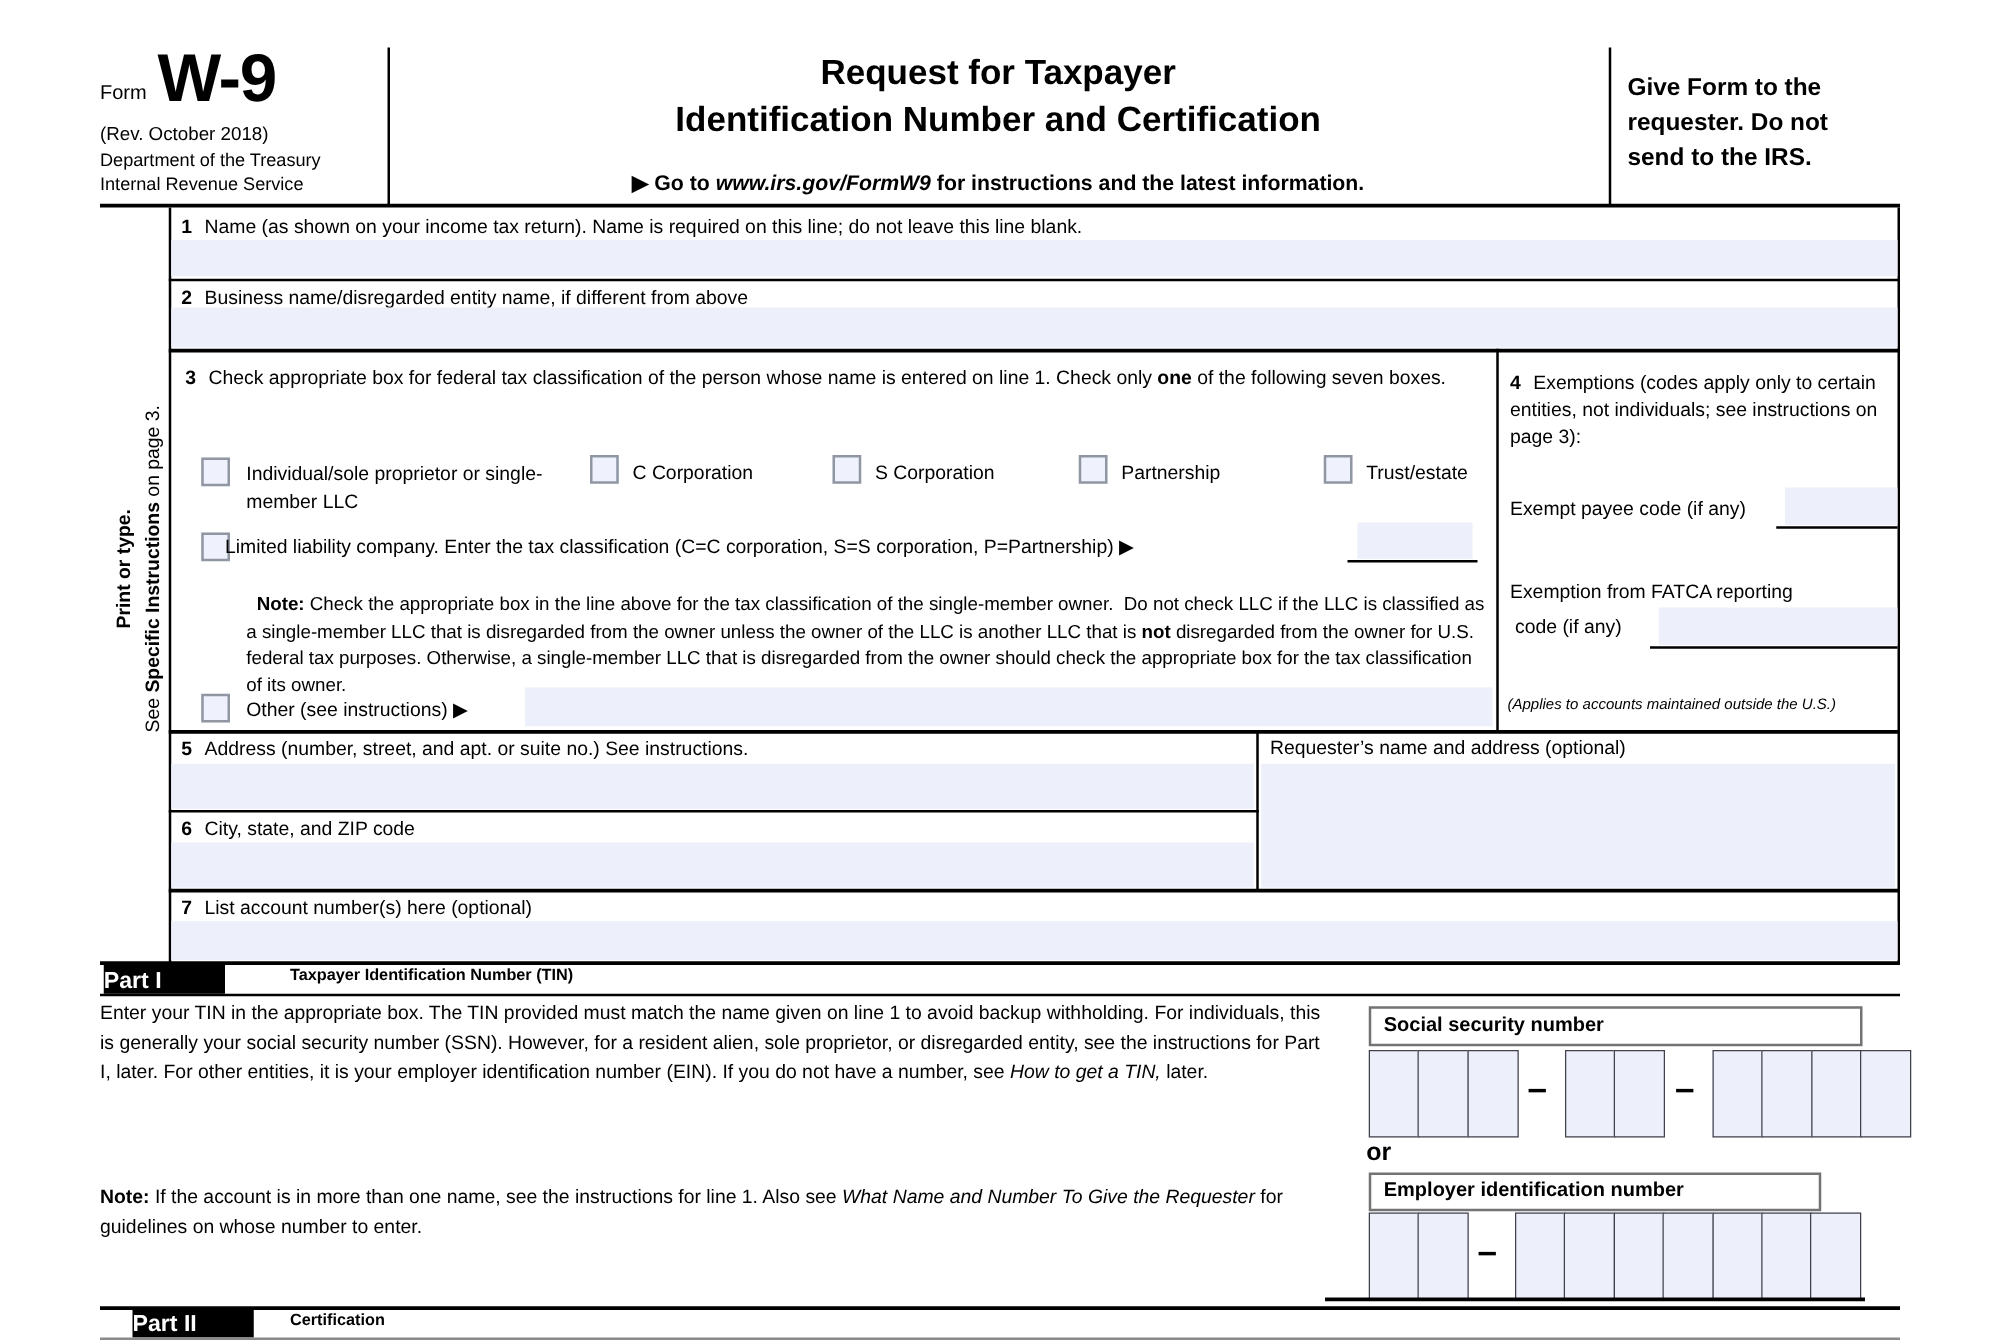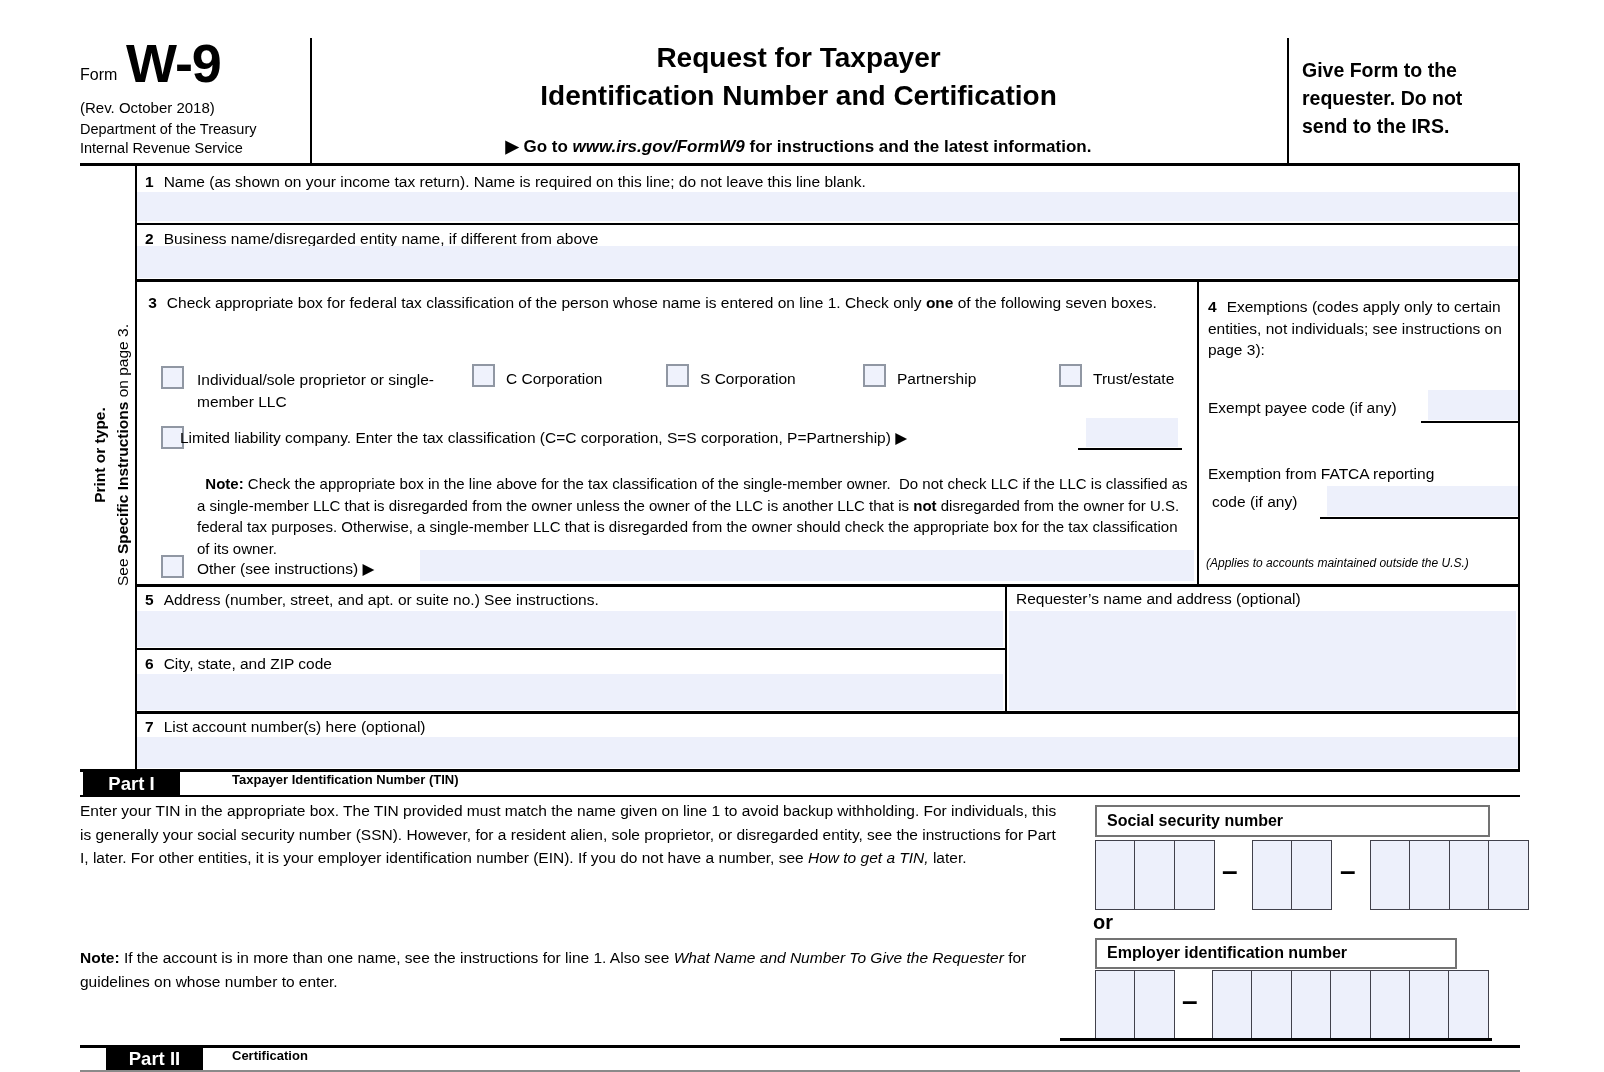--- a/index.html
+++ b/index.html
@@ -13,21 +13,21 @@
   .lbl{position:absolute;font-size:15.5px;line-height:19.5px;}
   .b{font-weight:bold;}
   .i{font-style:italic;}
   .gap{display:inline-block;width:10px;}
   .cb{position:absolute;width:19px;height:19px;background:#eff2fc;border:2px solid #9097a3;}
   .cellrow{position:absolute;display:flex;}
   .cell{width:39px;height:68px;background:#edf0fb;border:1.6px solid #41414b;margin-left:-1.6px;}
   .cell:first-child{margin-left:0;}
   .dash{position:absolute;font-weight:bold;font-size:28px;}
   .tag{position:absolute;background:#000;color:#fff;font-weight:bold;font-size:18.5px;
-       text-align:center;}
+       }
   .boxedlabel{position:absolute;border:2px solid #737373;font-weight:bold;font-size:16px;
        padding-left:10px;background:#fff;}
   .sectitle{position:absolute;font-weight:bold;font-size:13px;}
   .note{white-space:pre-wrap;}
   .vertwrap{position:absolute;left:111px;top:455px;width:0;height:0;}
   .vertinner{transform:translate(-50%,-50%) rotate(-90deg);width:420px;text-align:center;
        font-size:15.5px;line-height:23px;}
   .vertinner div{white-space:nowrap;}
 </style>
 </head>

